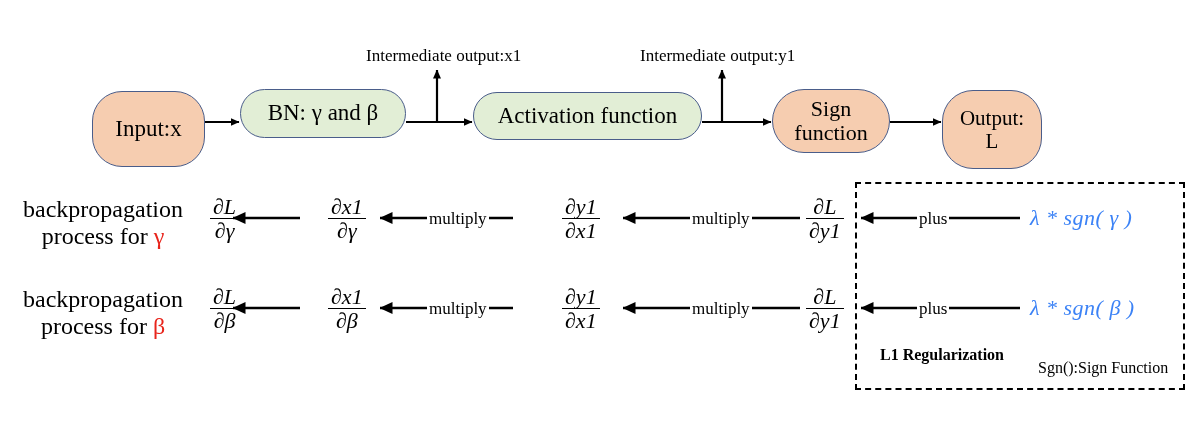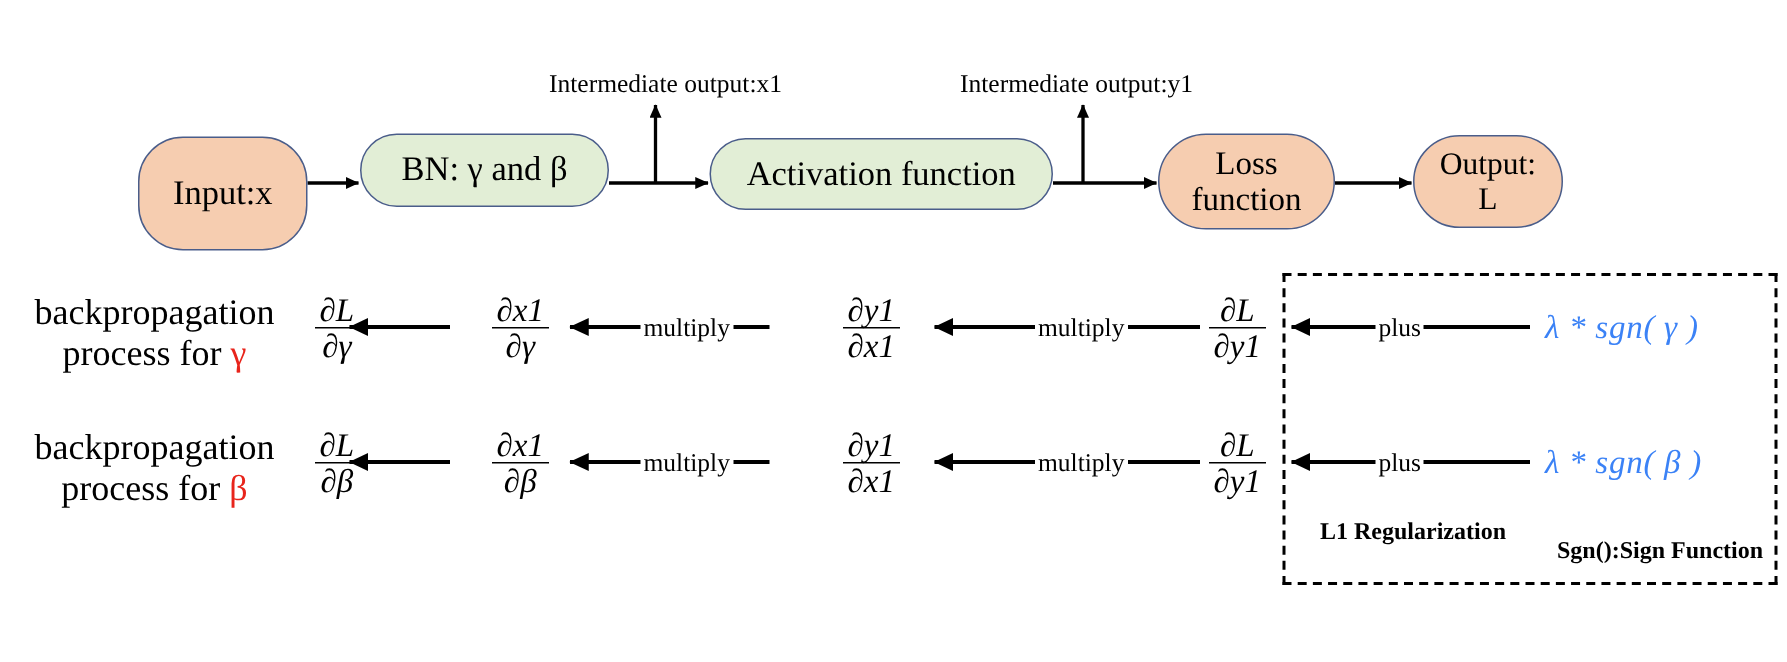--- a/index.html
+++ b/index.html
@@ -100,21 +100,20 @@
     line-height: 1.15;
     font-family: "Liberation Serif", "DejaVu Serif", serif;
     color: #000000;
   }
   .note-plain {
     position: absolute;
     font-size: 16px;
     font-family: "Liberation Serif", "DejaVu Serif", serif;
     color: #000000;
     white-space: nowrap;
-    font-weight: bold;
   }
   .top-note {
     position: absolute;
     font-size: 17px;
     font-family: "Liberation Serif", "DejaVu Serif", serif;
     color: #000000;
     white-space: nowrap;
   }
 </style>
 </head>
@@ -160,25 +159,25 @@
 
   <div class="node green" style="left:240px; top:89px; width:166px; height:49px; border-radius:32px; font-size:23px;">
     <span>BN: γ and β</span>
   </div>
 
   <div class="node green" style="left:473px; top:92px; width:229px; height:48px; border-radius:28px; font-size:23px;">
     <span>Activation function</span>
   </div>
 
   <div class="node peach" style="left:772px; top:89px; width:118px; height:64px; border-radius:32px; font-size:22px; flex-direction:column;">
-    <span>Loss</span>
+    <span>Sign</span>
     <span>function</span>
   </div>
 
-  <div class="node peach" style="left:942px; top:90px; width:100px; height:62px; border-radius:31px; font-size:21px; flex-direction:column;">
+  <div class="node peach" style="left:942px; top:90px; width:100px; height:79px; border-radius:31px; font-size:21px; flex-direction:column;">
     <span>Output:</span>
     <span>L</span>
   </div>
 
   <div class="top-note" style="left:366px; top:46px;">Intermediate output:x1</div>
 
   <div class="top-note" style="left:640px; top:46px;">Intermediate output:y1</div>
 
   <div class="row-label" style="left:8px; top:196px; width:190px;">
     <div>backpropagation</div>

